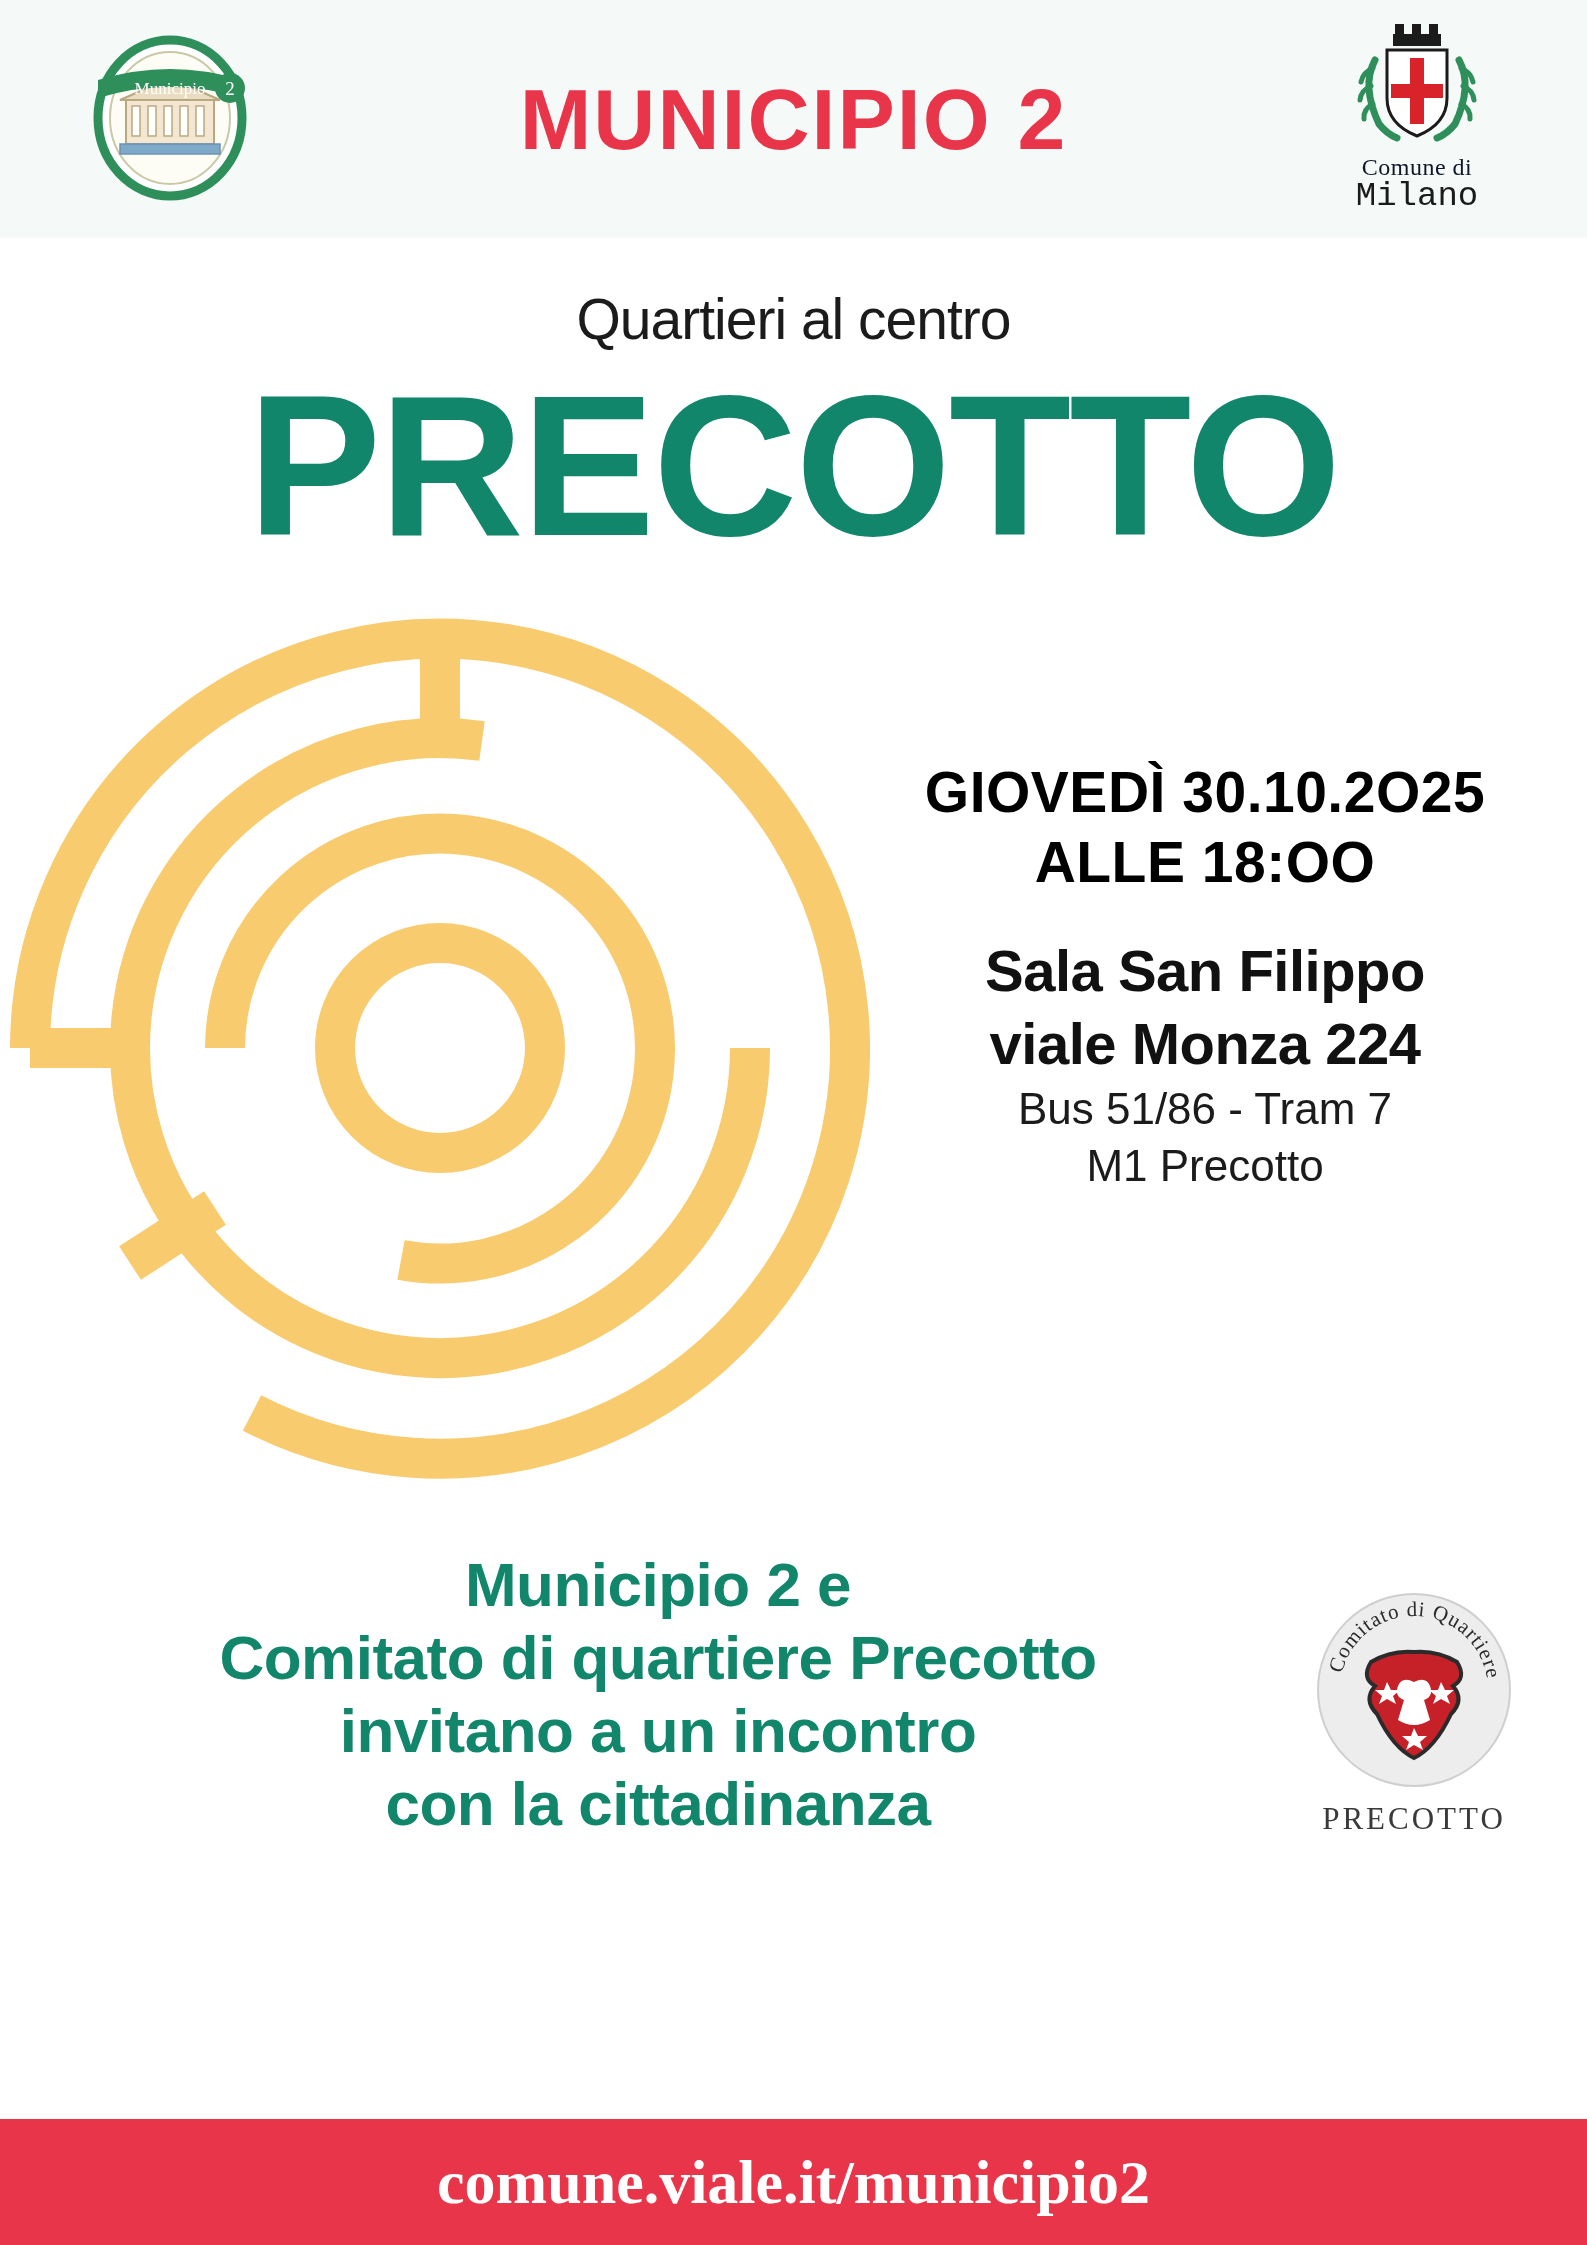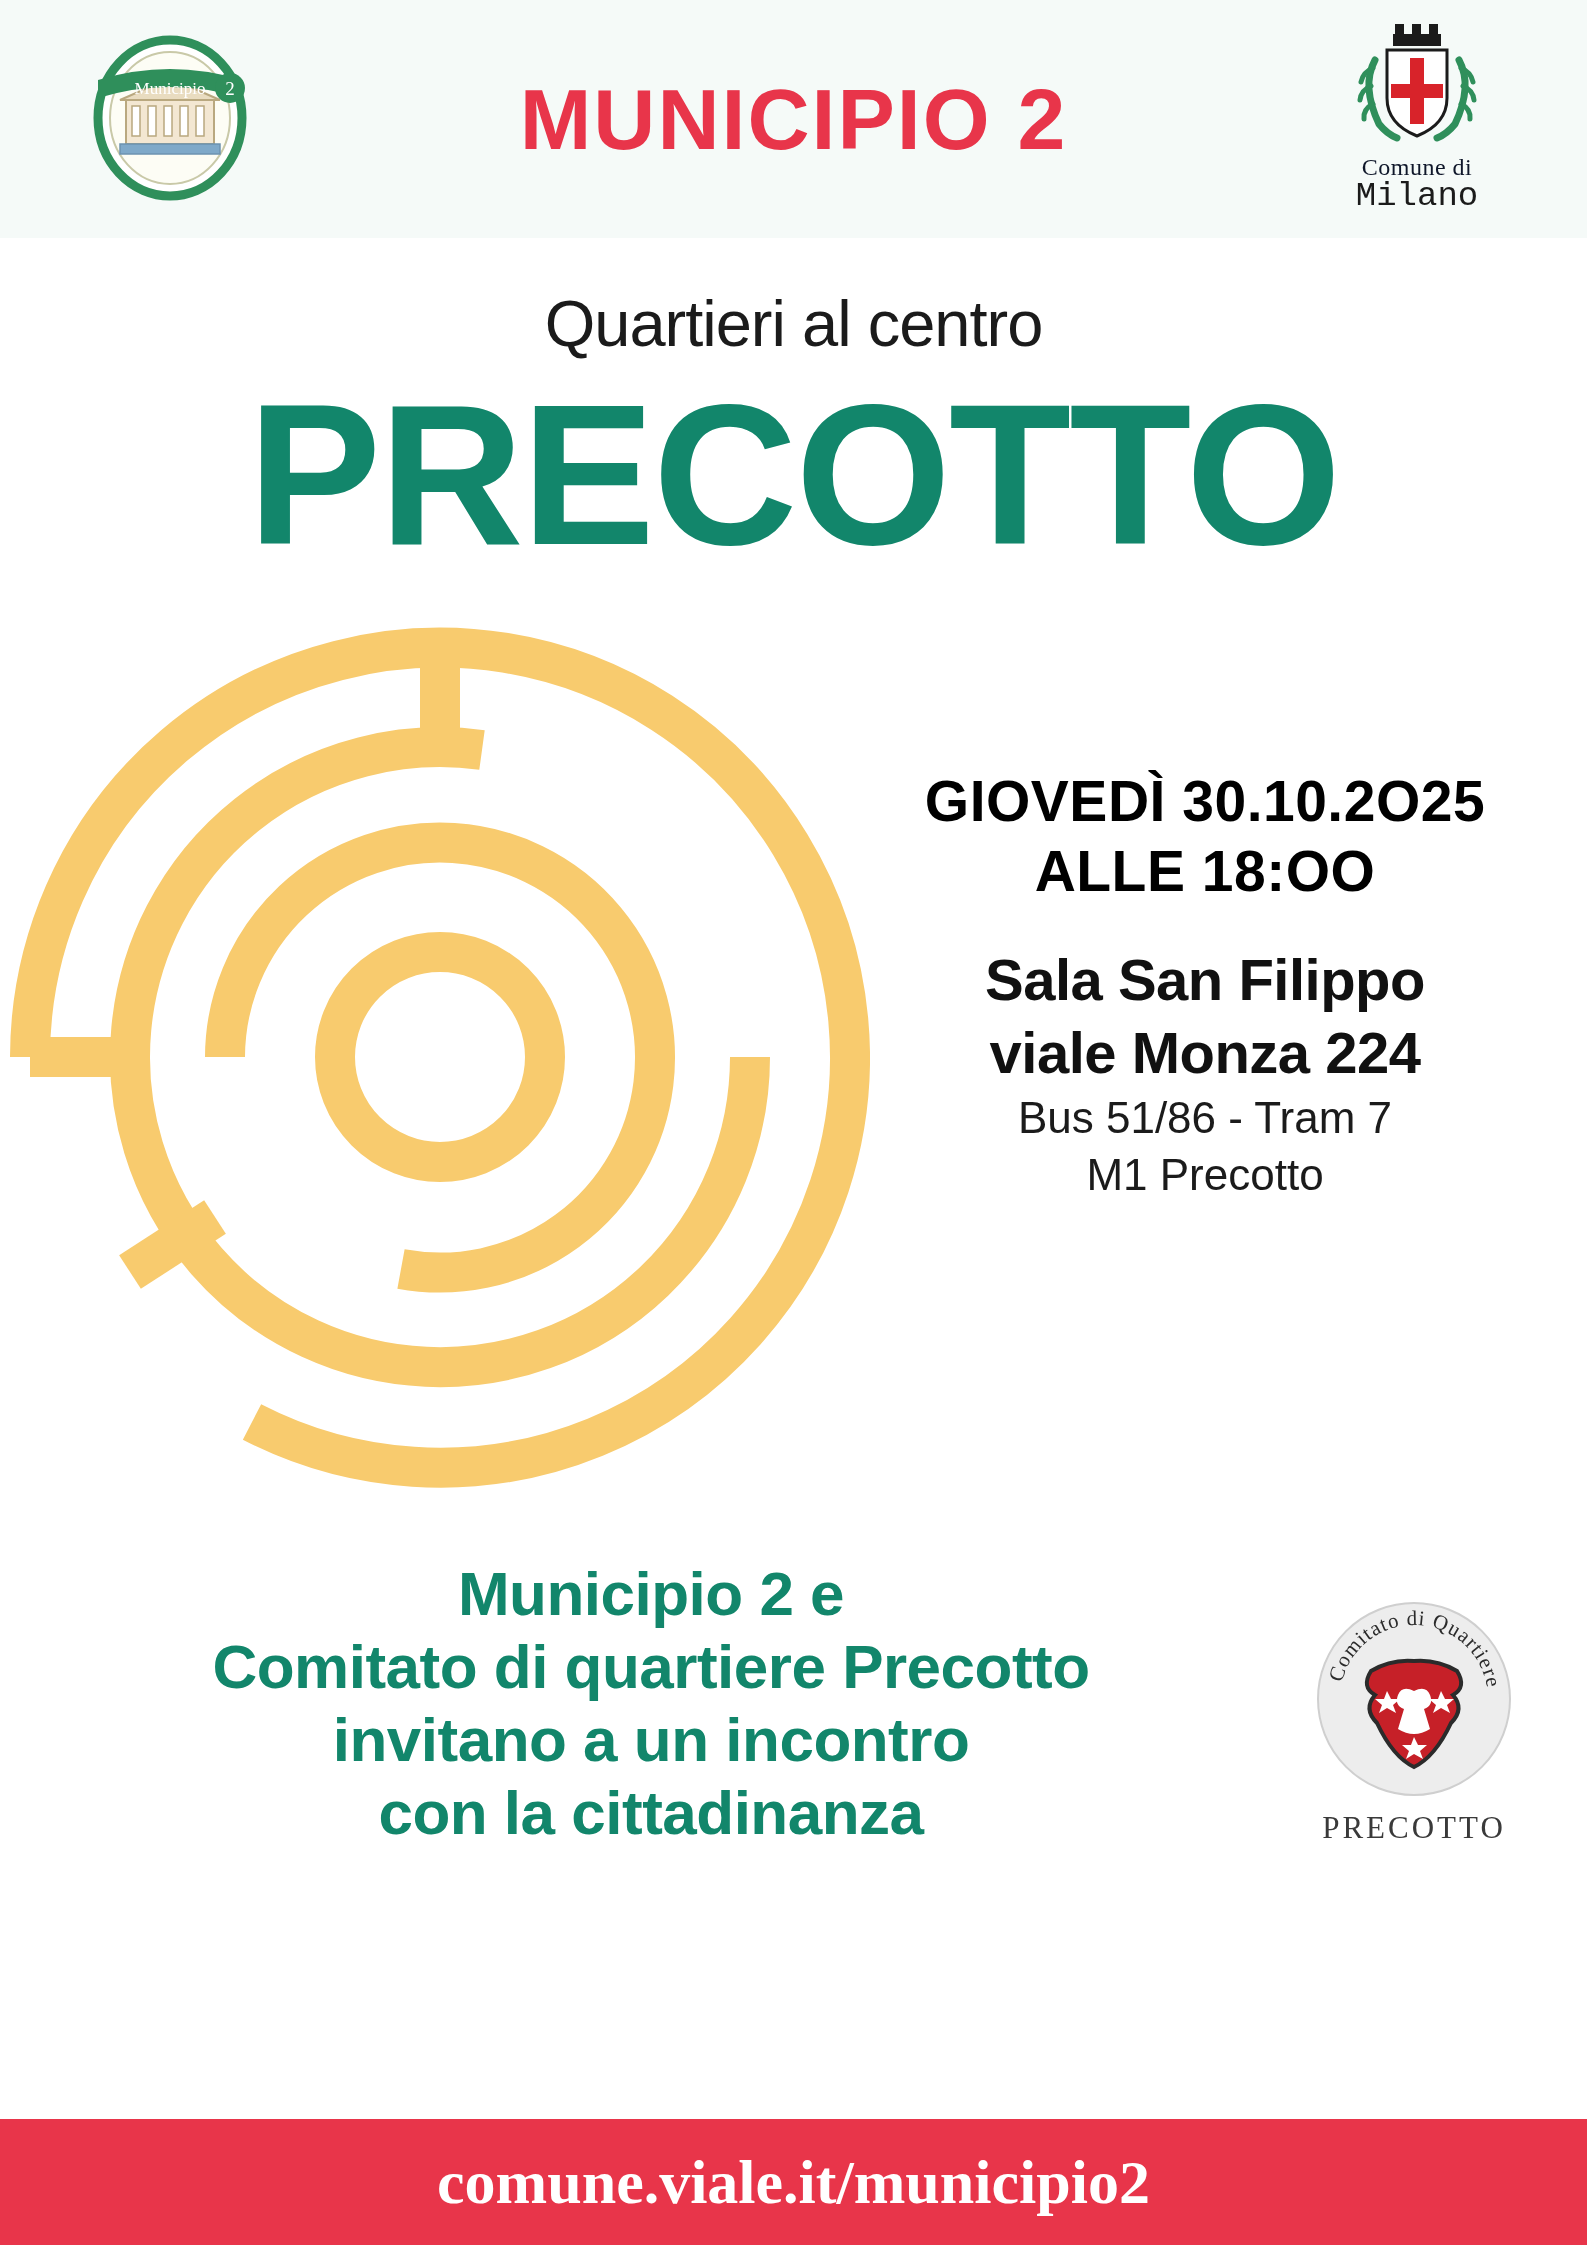--- a/index.html
+++ b/index.html
@@ -59,21 +59,21 @@
     font-family: Liberation Mono, monospace;
     font-size: 34px;
     color: #1b1b1b;
     margin-top: -4px;
   }
 
   
   .subtitle {
     margin-top: 48px;
     text-align: center;
-    font-size: 65px;
+    font-size: 57px;
     color: #1b1b1b;
     font-weight: normal;
     letter-spacing: -1px;
   }
   .maintitle {
     text-align: center;
     font-size: 200px;
     font-weight: bold;
     color: #12866b;
     letter-spacing: -2px;
@@ -123,21 +123,21 @@
   }
 
   
   .invite-wrap {
     position: relative;
     margin-top: 10px;
     height: 330px;
   }
   .invite {
     position: absolute;
-    left: 1px;
+    left: 8px;
     top: 0;
     width: 1300px;
     text-align: center;
     font-size: 62px;
     font-weight: bold;
     color: #12866b;
     line-height: 1.18;
     letter-spacing: -0.5px;
   }
   .badge {

